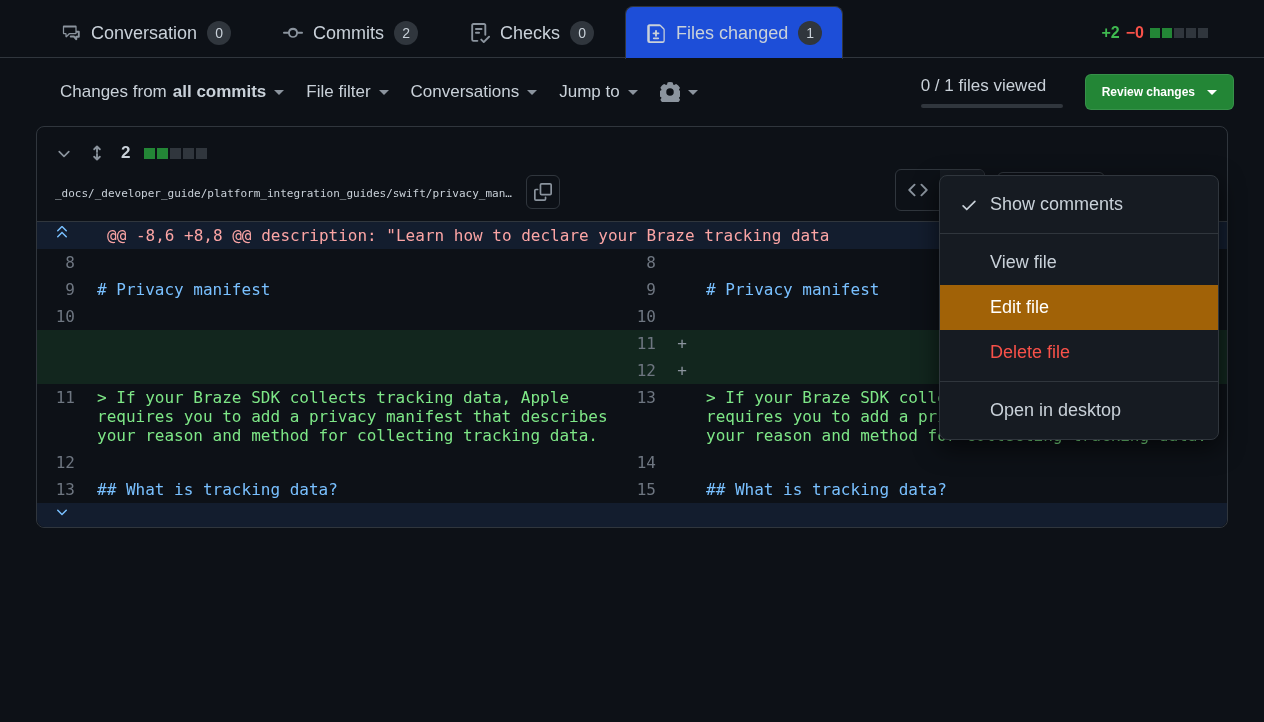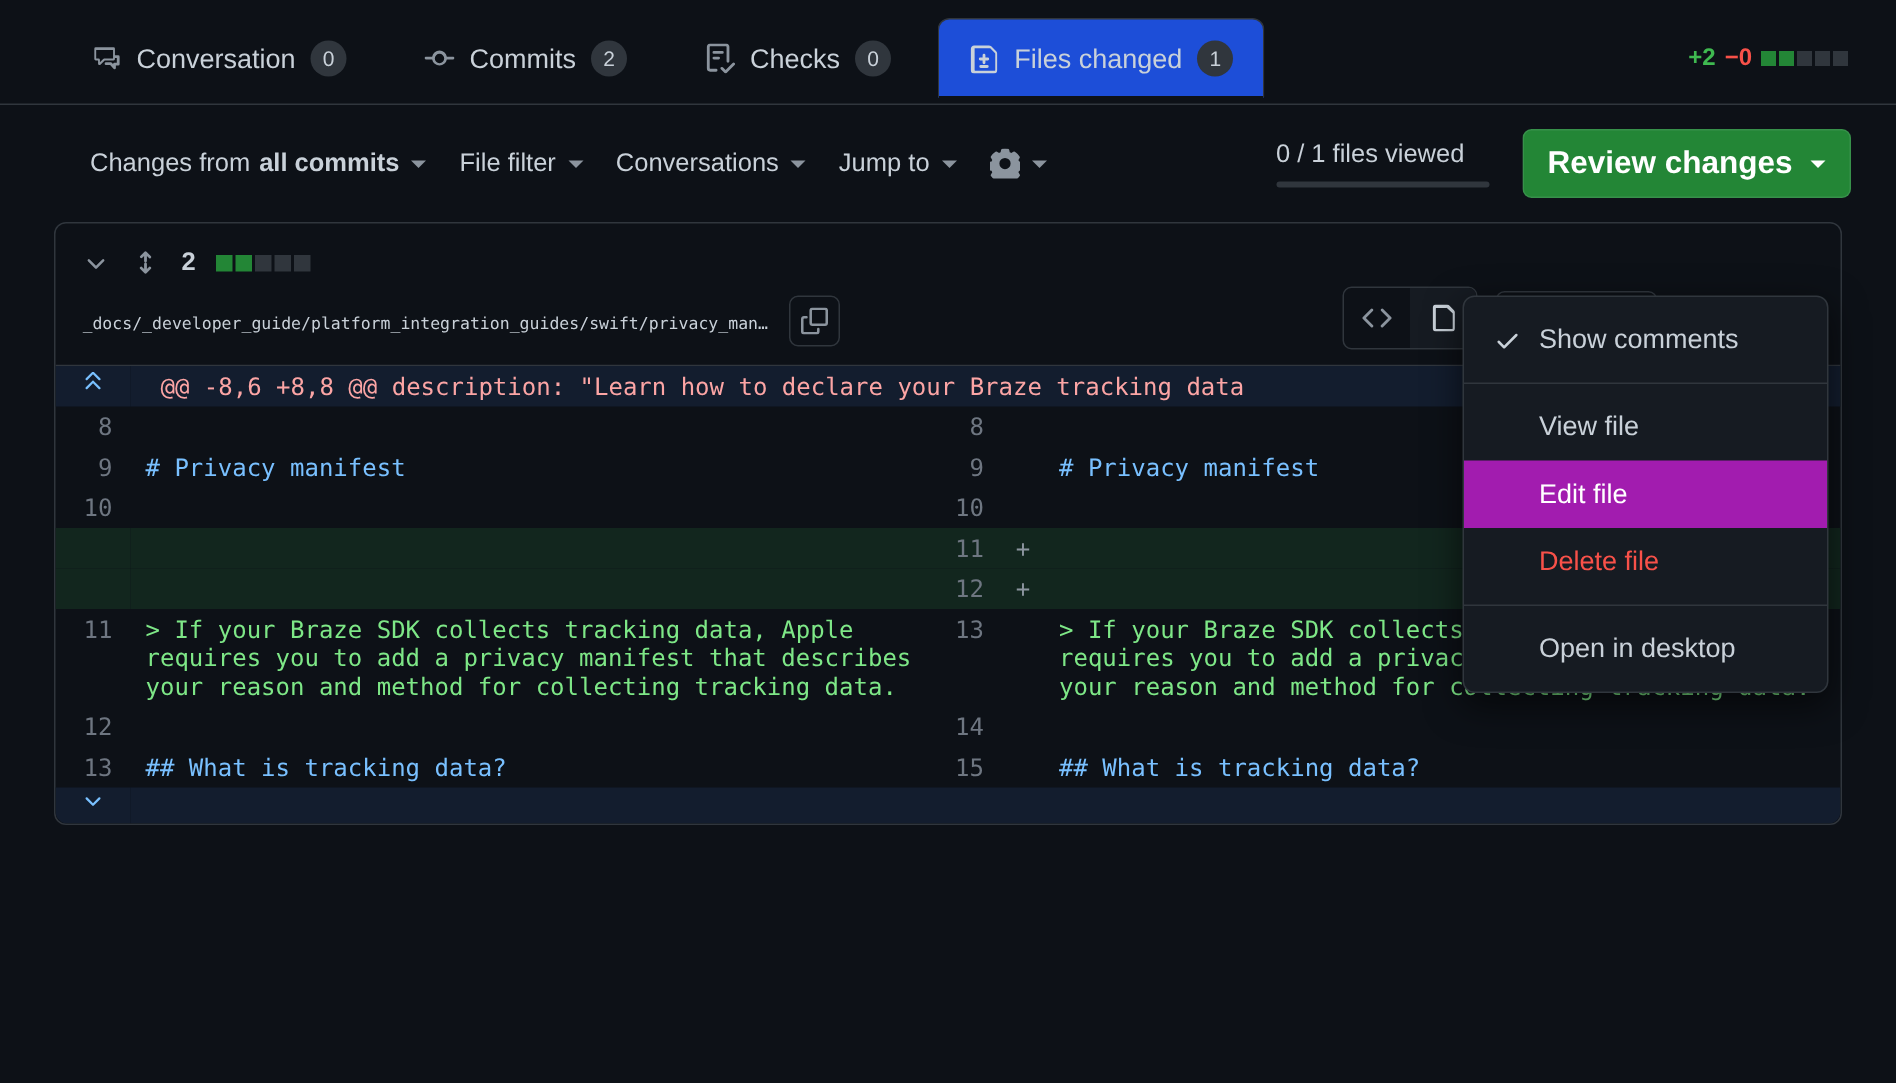--- a/index.html
+++ b/index.html
@@ -11,22 +11,22 @@
     width: 1264px;
     height: 722px;
     overflow: hidden;
   }
 
   
   .tabs-row {
     display: flex;
     align-items: center;
     border-bottom: 1px solid #30363d;
-    padding: 8px 2px 0 40px;
-    height: 70px;
+    padding: 8px 26px 0 40px;
+    height: 58px;
   }
   .tabs-list { display: flex; align-items: flex-end; gap: 10px; flex:1; }
   .tab {
     display: flex; align-items: center; gap: 10px;
     padding: 14px 20px;
     color: #c9d1d9;
     font-size: 18px;
     border: 1px solid transparent;
     border-bottom: none;
     border-top-left-radius: 8px;
@@ -63,21 +63,21 @@
   }
   .toolbar .dropdown { display:flex; align-items:center; gap:6px; cursor:pointer; }
   .toolbar strong { font-weight:700; }
   .caret { width:0; height:0; border-left:5px solid transparent; border-right:5px solid transparent; border-top:5px solid #8b949e; display:inline-block; margin-left:2px;}
   .gear-ico { width:20px; height:20px; }
   .toolbar-spacer { flex:1; }
   .files-viewed { font-size:17px; color:#c9d1d9; }
   .files-viewed .bar { width:142px; height:4px; background:#30363d; border-radius:2px; margin-top:8px;}
   .review-btn {
     background:#238636; color:#fff; border:1px solid rgba(240,246,252,0.1);
-    padding:10px 16px; border-radius:6px; font-size:21px; font-weight:600;
+    padding:10px 16px; border-radius:6px; font-size:12px; font-weight:600;
     display:flex; align-items:center; gap:10px; cursor:pointer;
   }
 
   
   .file-box {
     margin: 0 36px;
     border:1px solid #30363d; border-radius:8px;
     background:#0d1117;
   }
   .file-header {
@@ -109,28 +109,28 @@
   .btngroup .seg.active { background:#161b22;}
   .viewed-box {
     border:1px solid #30363d; border-radius:6px; padding:8px 14px;
     display:flex; align-items:center; gap:10px; font-size:16px; cursor:pointer;
   }
   .checkbox { width:16px; height:16px; border:1px solid #6e7681; border-radius:3px;}
   .icon-btn { width:40px; height:40px; display:flex; align-items:center; justify-content:center; cursor:pointer; border-radius:6px;}
 
   
   .menu {
-    position:absolute; top:48px; right:8px; width:244px;
+    position:absolute; top:48px; right:8px; width:280px;
     background:#161b22; border:1px solid #30363d; border-radius:8px;
     box-shadow: 0 8px 24px rgba(0,0,0,0.6);
     z-index:10; padding:6px 0;
     font-size:18px;
   }
   .menu-item { padding:12px 20px; display:flex; align-items:center; gap:12px; cursor:pointer;}
-  .menu-item.highlight { background:#a21caf; color:#fff;}
+  .menu-item.highlight { background:#a16207; color:#fff;}
   .menu-item.danger { color:#f85149;}
   .menu-sep { height:1px; background:#30363d; margin:6px 0;}
   .check-ico { width:18px; height:18px; visibility:hidden;}
   .menu-item.checked .check-ico { visibility:visible;}
 
   
   .diff { width:100%; border-collapse:collapse; font-family: ui-monospace, SFMono-Regular, Menlo, monospace; font-size:16px; table-layout:fixed;}
   .diff td { padding:4px 0; vertical-align:top; }
   .ln { width:50px; text-align:right; color:#6e7681; padding-right:12px !important; user-select:none;}
   .gutter { width:28px; text-align:center; color:#8b949e;}

